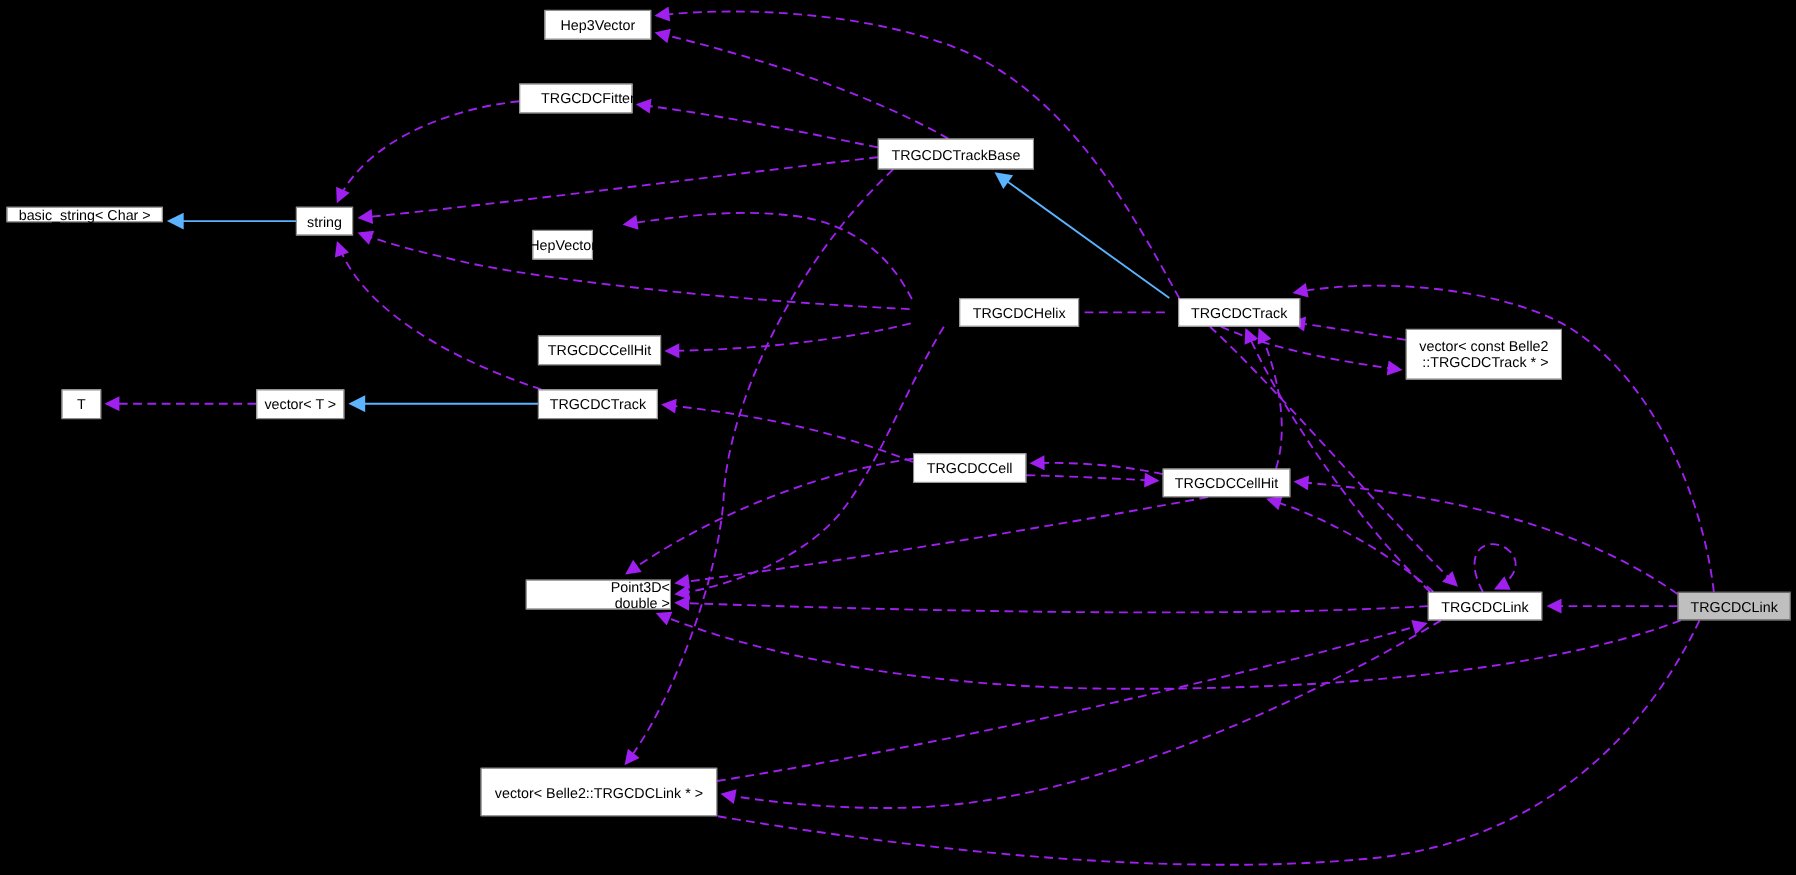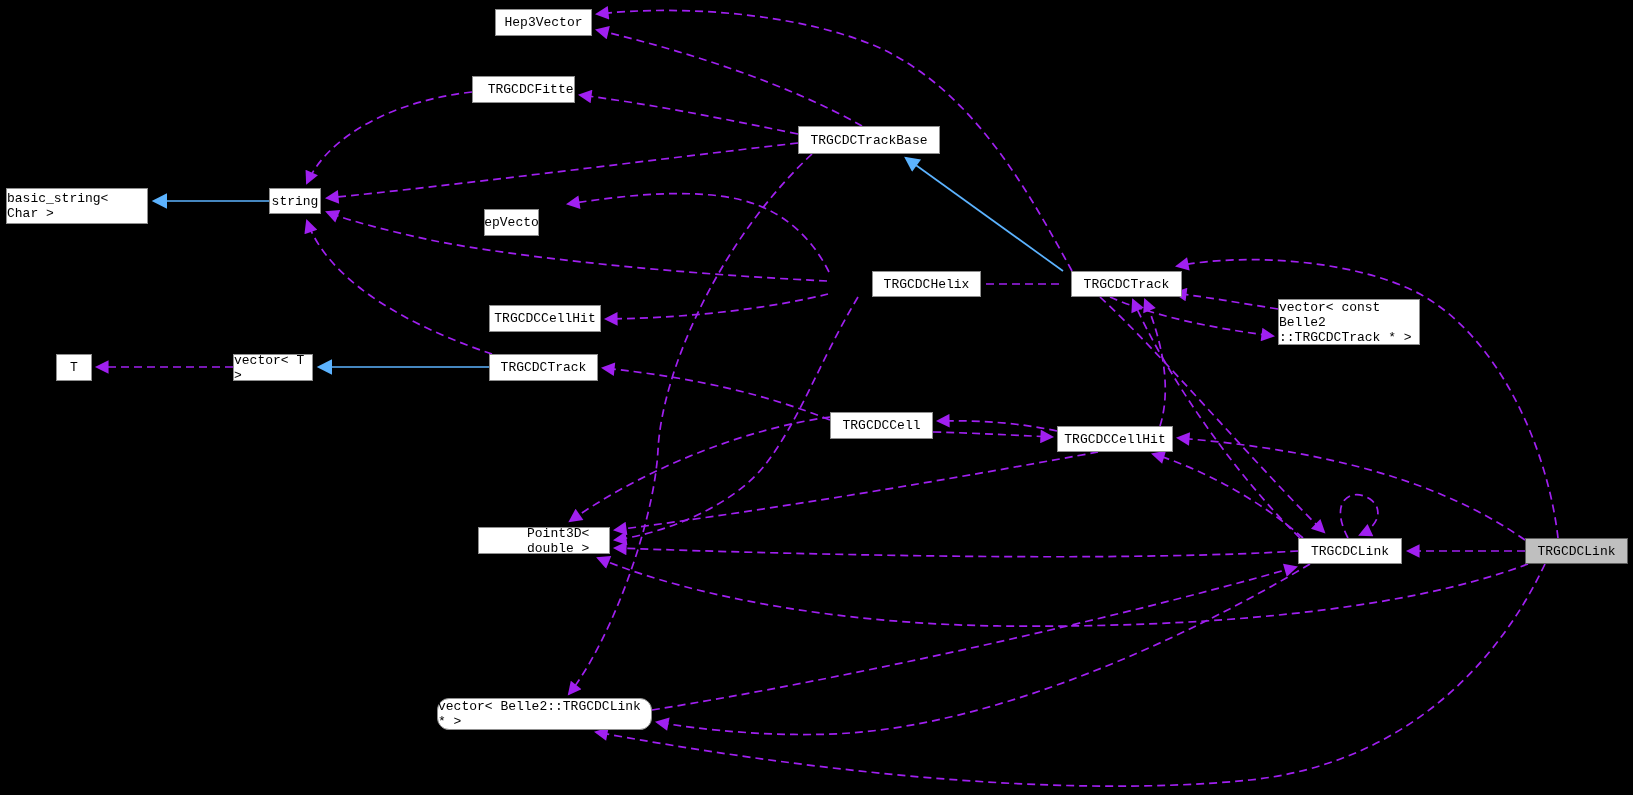--- a/index.html
+++ b/index.html
@@ -2,22 +2,22 @@
 <html><head>
 <meta charset="utf-8">
 <style>
   html,body{margin:0;padding:0;background:#000;}
   #canvas{position:relative;width:1633px;height:795px;background:#000;overflow:hidden;
           font-family:"Liberation Sans",sans-serif;}
   #edge-layer{position:absolute;left:0;top:0;}
   #edge-layer path.edge{fill:none;stroke-width:1.7;}
   #edge-layer path.dashed{stroke-dasharray:8 5;}
   .node{position:absolute;box-sizing:border-box;display:flex;align-items:center;justify-content:center;
-        text-align:left;font-size:13px;line-height:15px;white-space:pre-line;
-        background:#fff;border:1.5px solid #8f8f8f;color:#000;cursor:pointer;font-family:Liberation Mono, monospace;}
+        text-align:right;font-size:13px;line-height:15px;white-space:pre-line;
+        background:#fff;border:1.5px solid #8f8f8f;color:#000;cursor:pointer;}
   .node.highlight{background:#bfbfbf;border-color:#5f5f5f;}
 </style>
 </head>
 <body>
 
 <div id="canvas" style="background: rgb(0, 0, 0);">
   <svg id="edge-layer" width="1633" height="795" viewBox="0 0 1633 795">
     <defs>
       <marker id="arrow-purple" viewBox="0 0 10 10" refX="8.5" refY="5" markerWidth="10" markerHeight="8" orient="auto">
         <path d="M0,0 L10,5 L0,10 z" fill="#A020F0"></path>
@@ -62,31 +62,31 @@
         <path d="M 1160,426 C 1172,388 1162,340 1145,300" class="edge dashed" stroke="#A020F0" marker-end="url(#arrow-purple)"></path>
         <path d="M 1100,297 C 1160,352 1262,472 1324,532" class="edge dashed" stroke="#A020F0" marker-end="url(#arrow-purple)"></path>
         <path d="M 1525,551 L 1408,551" class="edge dashed" stroke="#A020F0" marker-end="url(#arrow-purple)"></path>
         <path d="M 1348,538 C 1328,500 1352,487 1370,499 C 1385,510 1377,527 1360,535" class="edge dashed" stroke="#A020F0" marker-end="url(#arrow-purple)"></path>
       </g>
   </svg>
   <div id="nodes">
       <div class="node" style="left: 495px; top: 9px; width: 97px; height: 27px;">Hep3Vector</div>
       <div class="node" style="left: 472px; top: 76px; width: 103px; height: 27px; padding-left: 22px;">TRGCDCFitter</div>
       <div class="node" style="left: 798px; top: 126px; width: 142px; height: 28px;">TRGCDCTrackBase</div>
-      <div class="node" style="left: 6px; top: 188px; width: 142px; height: 36px;">basic_string&lt; Char &gt;</div>
+      <div class="node" style="left: 6px; top: 188px; width: 142px; height: 14px;">basic_string&lt; Char &gt;</div>
       <div class="node" style="left: 269px; top: 188px; width: 52px; height: 26px;">string</div>
       <div class="node" style="left: 484px; top: 209px; width: 55px; height: 27px;">HepVector</div>
       <div class="node" style="left: 827px; top: 271px; width: 109px; height: 26px; margin-left: 45px;">TRGCDCHelix</div>
       <div class="node" style="left: 1059px; top: 271px; width: 111px; height: 26px; margin-left: 12px;">TRGCDCTrack</div>
       <div class="node" style="left: 489px; top: 305px; width: 112px; height: 27px;">TRGCDCCellHit</div>
       <div class="node" style="left: 1278px; top: 299px; width: 142px; height: 46px;">vector&lt; const Belle2
 ::TRGCDCTrack * &gt;</div>
       <div class="node" style="left: 56px; top: 354px; width: 36px; height: 27px;">T</div>
       <div class="node" style="left: 233px; top: 354px; width: 80px; height: 27px;">vector&lt; T &gt;</div>
       <div class="node" style="left: 489px; top: 354px; width: 109px; height: 27px;">TRGCDCTrack</div>
       <div class="node" style="left: 830px; top: 412px; width: 103px; height: 27px;">TRGCDCCell</div>
       <div class="node" style="left: 1057px; top: 426px; width: 116px; height: 26px;">TRGCDCCellHit</div>
       <div class="node" style="left: 478px; top: 527px; width: 132px; height: 27px; padding-left: 48px;">Point3D&lt; double &gt;</div>
       <div class="node" style="left: 1298px; top: 538px; width: 104px; height: 26px;">TRGCDCLink</div>
       <div class="node highlight" style="left: 1525px; top: 538px; width: 103px; height: 26px;">TRGCDCLink</div>
-      <div class="node" style="left: 437px; top: 698px; width: 215px; height: 32px; border-radius: 12px;">vector&lt; Belle2::TRGCDCLink * &gt;</div>
+      <div class="node" style="left: 437px; top: 698px; width: 215px; height: 44px;">vector&lt; Belle2::TRGCDCLink * &gt;</div>
     </div>
 </div>
 
 </body></html>

